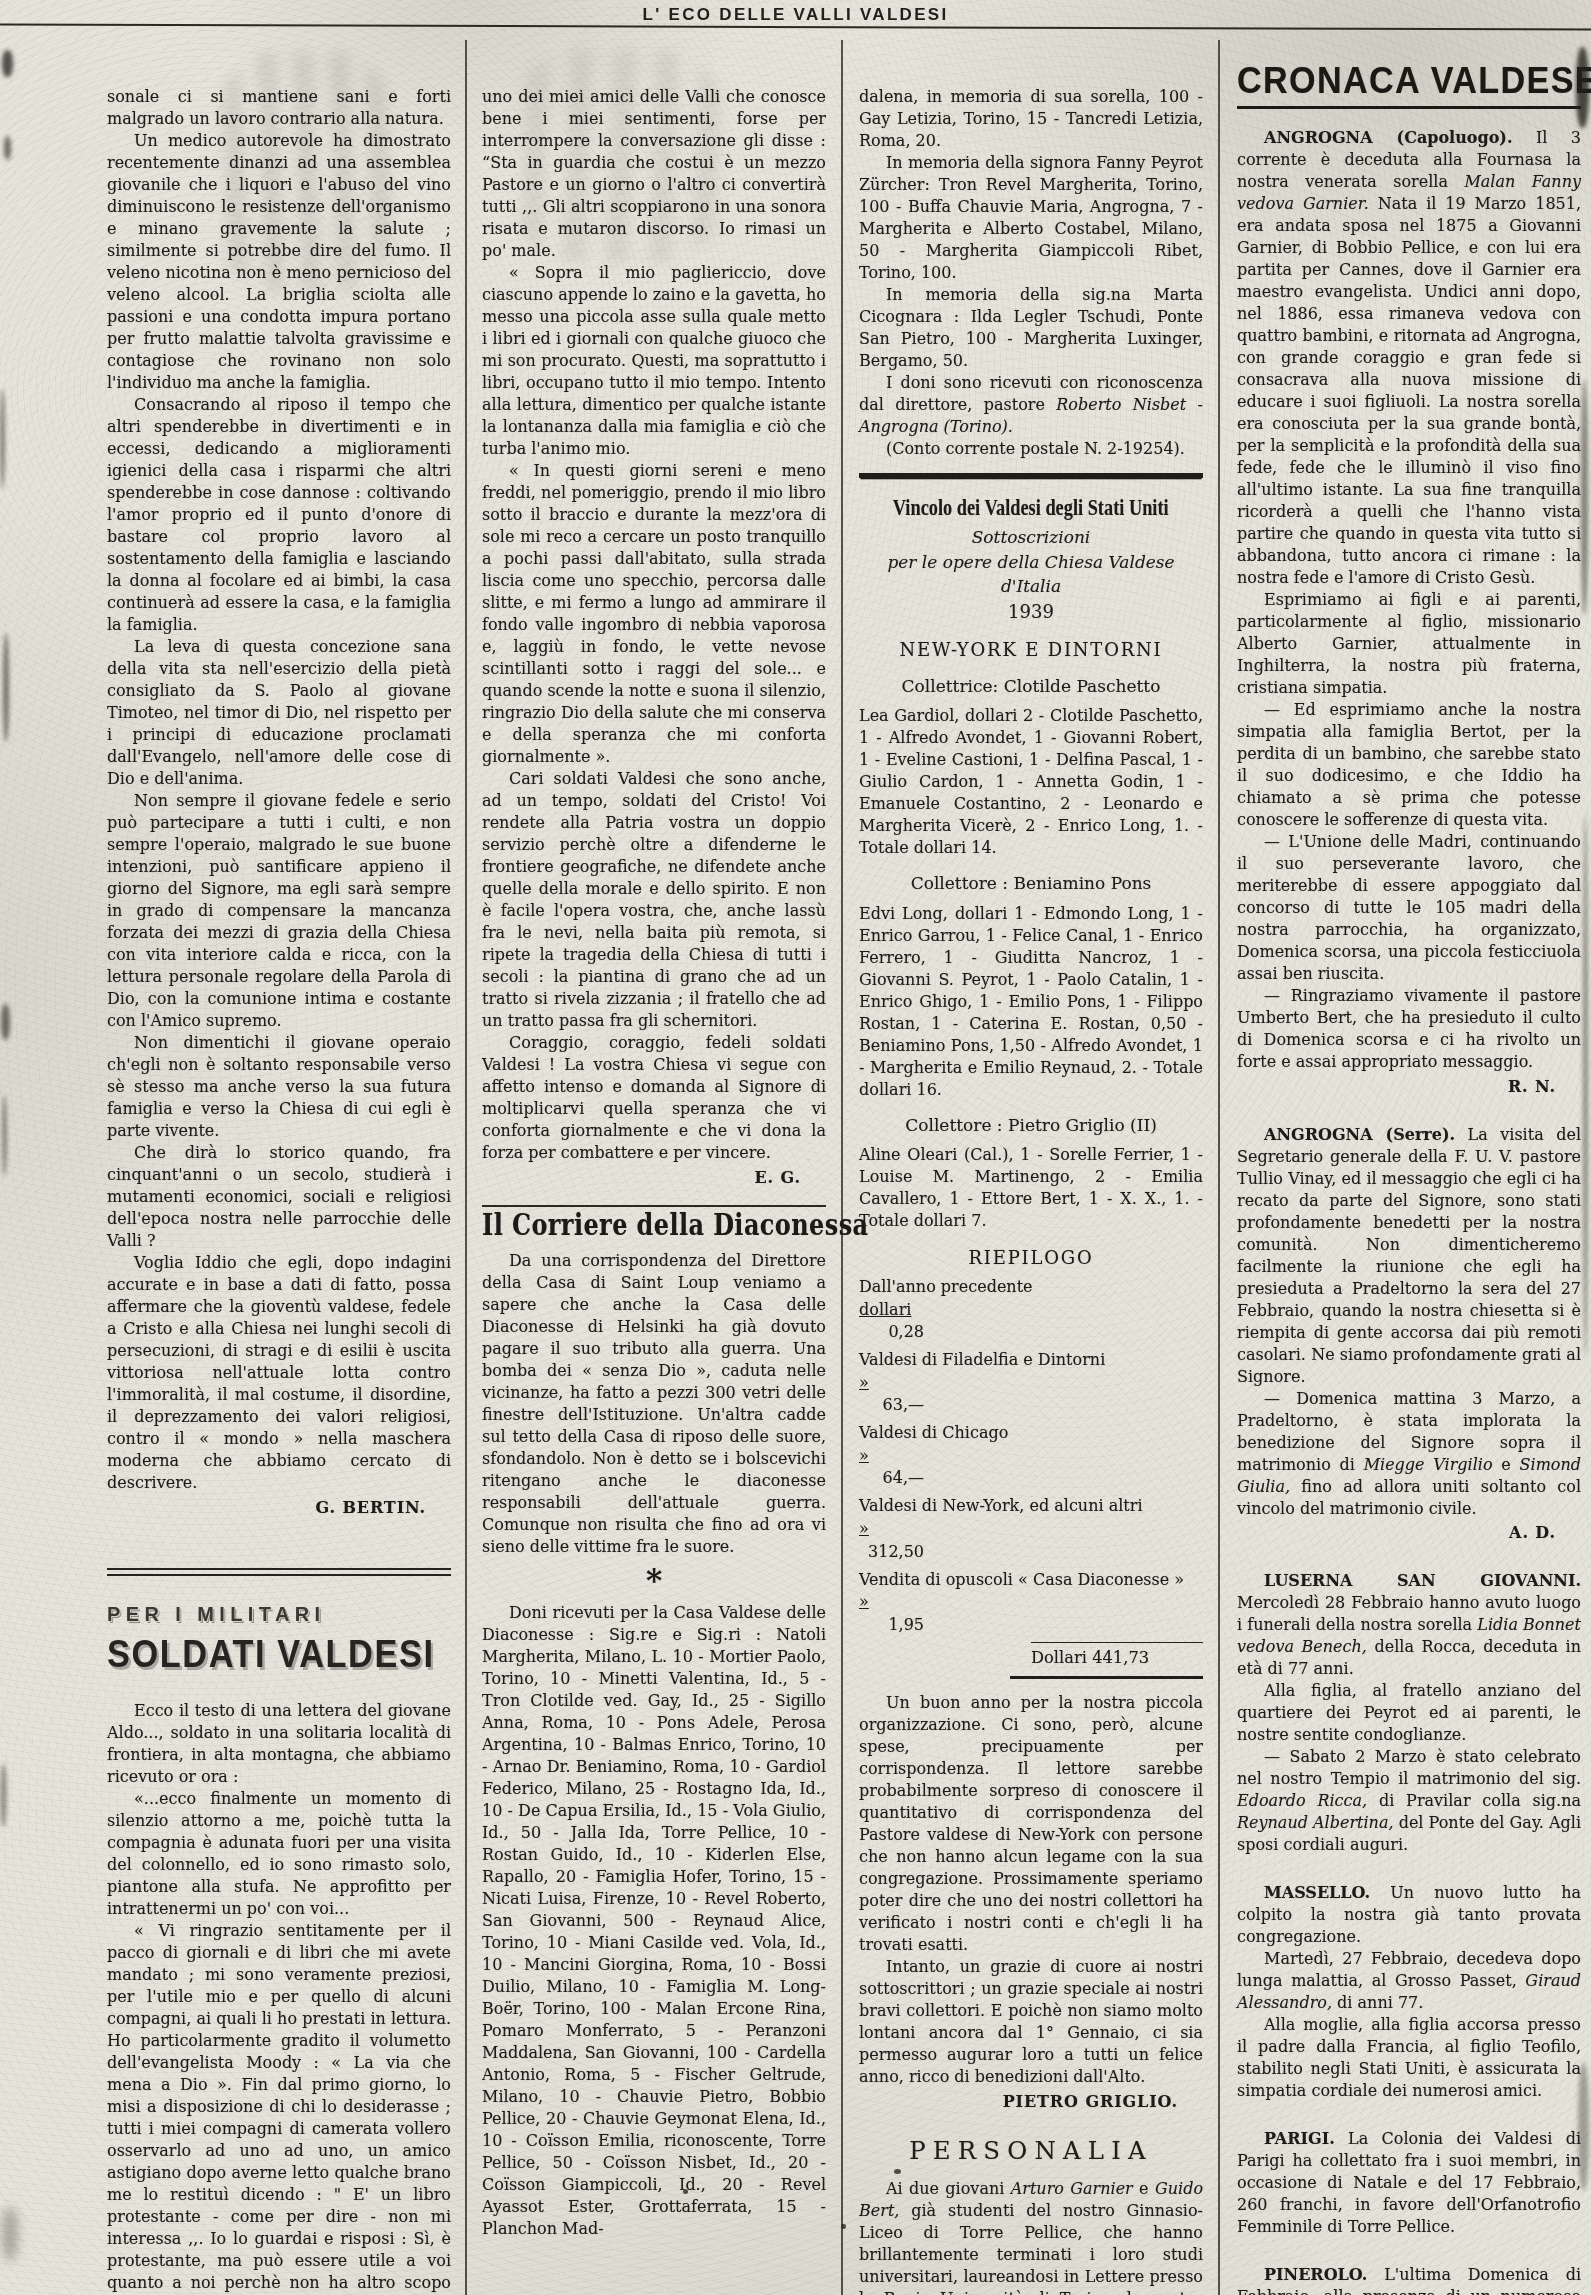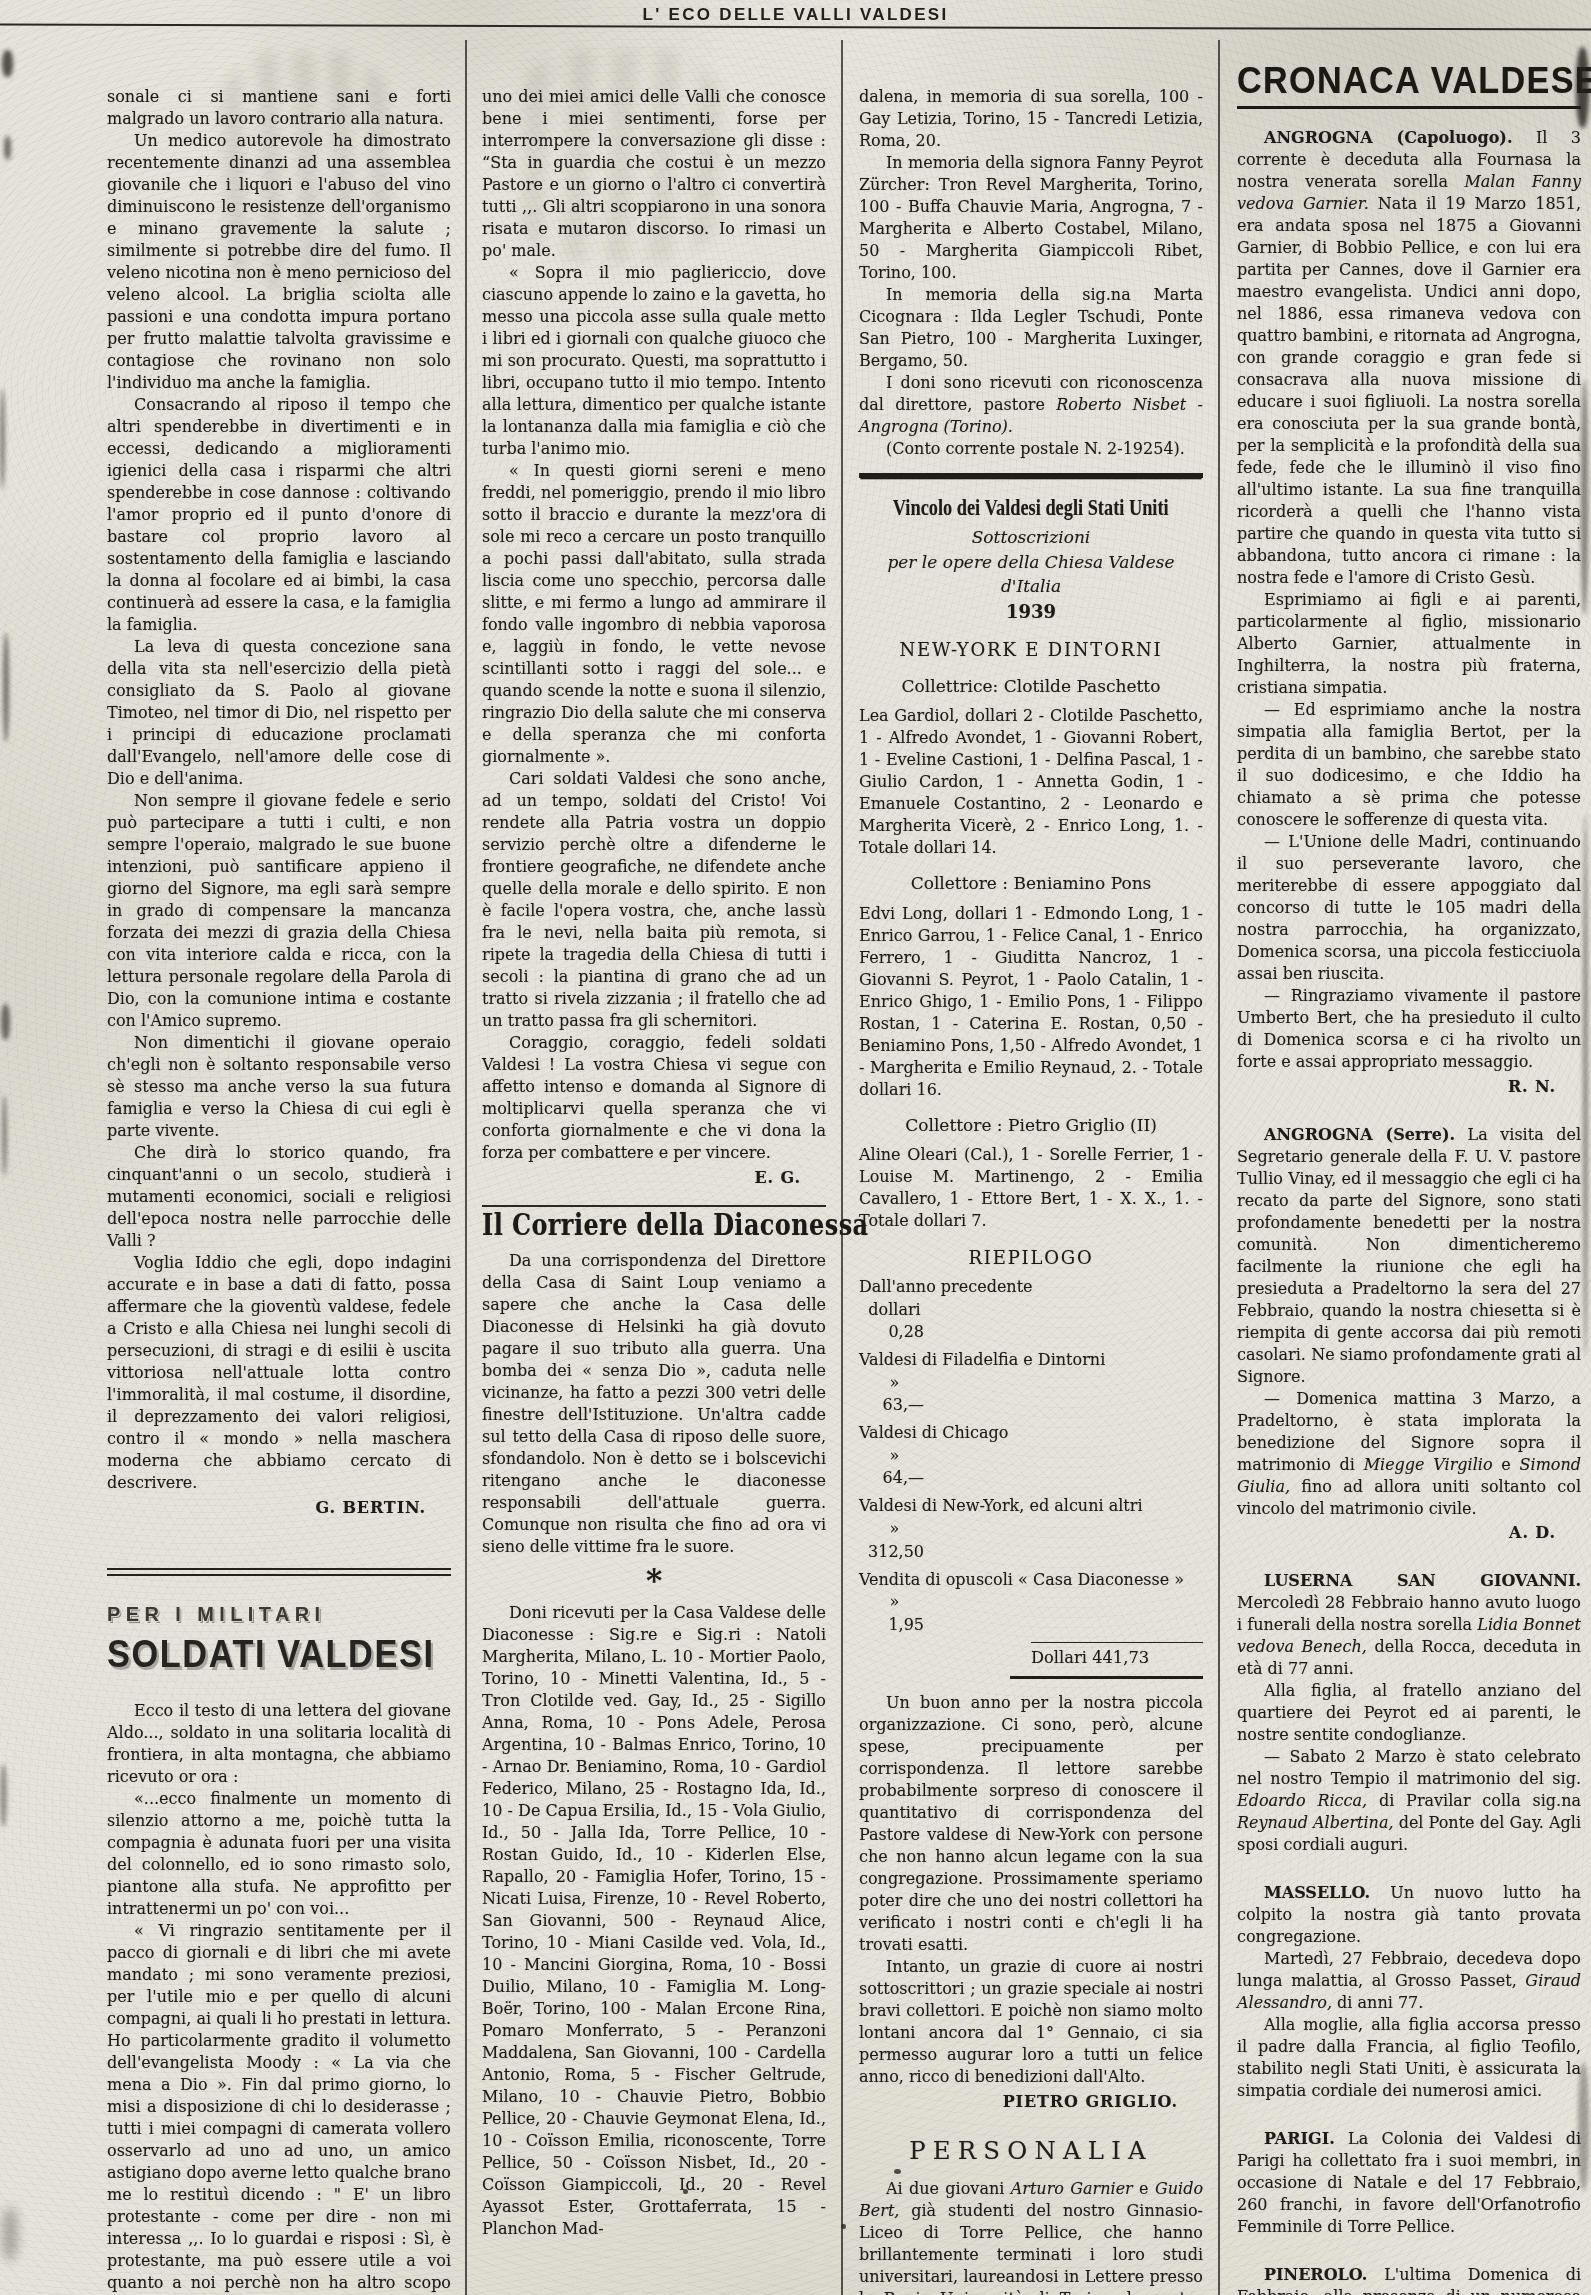--- a/index.html
+++ b/index.html
@@ -61,31 +61,31 @@
     white-space:nowrap;width:125%;transform:scaleX(.8);transform-origin:0 50%;
     text-align:center;margin:7.2px 0 14.5px;letter-spacing:0.5px;color:#1c1a16;}
   .vincolo{font-family:"Liberation Serif", serif;font-weight:bold;font-size:23.5px;
     white-space:nowrap;width:128%;transform:scaleX(.78);transform-origin:0 50%;
     text-align:center;margin:18px 0 7.2px;color:#1d1b17;}
   .cronaca{font-family:"Liberation Sans", sans-serif;font-weight:bold;font-size:36px;
     letter-spacing:1.4px;line-height:1;white-space:nowrap;color:#1b1914;
     width:105%;transform:scaleX(.95);transform-origin:0 50%;margin:0 0 7.2px;}
   .cronaca-rule{height:2.7px;background:#1b1914;margin:0 0 18px;}
   .centeritalic{text-align:center;font-style:italic;font-size:17px;line-height:24.4px;text-indent:0;}
-  .center{text-align:center;font-size:18px;line-height:24.4px;margin:1.8px 0 3.6px;font-weight:bold;}
+  .center{text-align:center;font-size:18px;line-height:24.4px;margin:1.8px 0 3.6px;}
   .centercaps{text-align:center;font-size:18px;letter-spacing:1.8px;margin:14.5px 0 7.2px;}
   .collector{text-align:center;font-size:17px;margin:13.6px 0 8.1px;}
   .star{text-align:center;font-size:31px;line-height:23.5px;margin:11px 0 9px;font-weight:bold;}
   .personalia{text-align:center;font-size:24.4px;letter-spacing:7.2px;margin:27px 0 16.3px;color:#201e19;}
   .piccola{text-align:center;font-size:22px;font-weight:bold;letter-spacing:2.7px;margin:14.5px 0 14.5px;}
 
   .riep{margin:5.4px 0 12.7px;}
   .riep-row{display:flex;margin-bottom:5.4px;line-height:22.6px;flex-direction:column;}
   .riep-label{flex:1;padding-left:25px;text-indent:-25px;text-align:left;}
-  .riep-unit{width:71px;text-align:center;}
+  .riep-unit{width:71px;text-align:left;text-decoration:underline;}
   .riep-amount{width:65px;text-align:right;}
   .riep-total{margin-left:auto;width:50%;border-top:1.4px solid #24221d;text-align:left;
     padding-top:4.5px;font-size:16.3px;}
   .riep-total-bar{margin-left:auto;width:56%;height:3.6px;background:#1f1d18;margin-top:6.3px;}
 
   .smudge{position:absolute;background:#23211c;border-radius:45%;filter:blur(2.3px);}
   .dot{position:absolute;background:#2a2721;border-radius:50%;opacity:.8;}
   .ghost{position:absolute;filter:blur(6.3px);opacity:.45;border-radius:35%;pointer-events:none;}
   .ghost.g1{left:213px;top:52px;width:185px;height:240px;
     background:repeating-linear-gradient(88deg, transparent 0 16.3px, rgba(112,108,99,.35) 16.3px 36px);}

